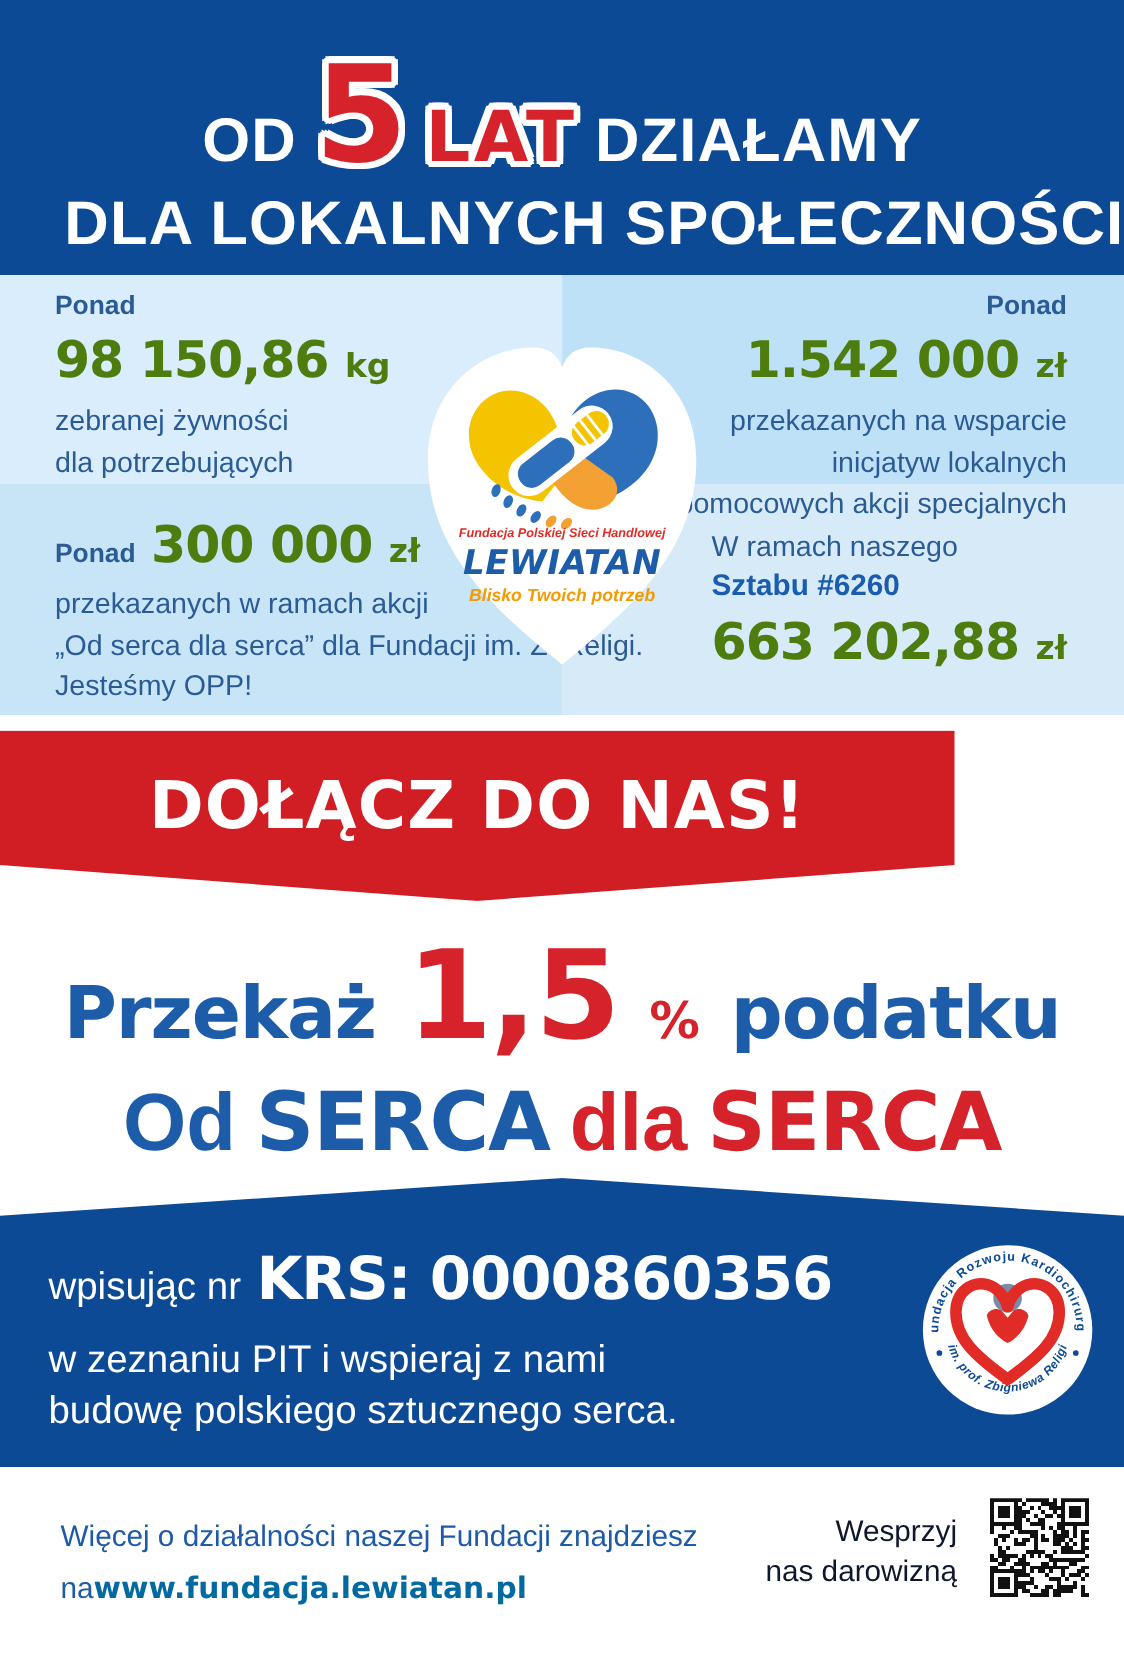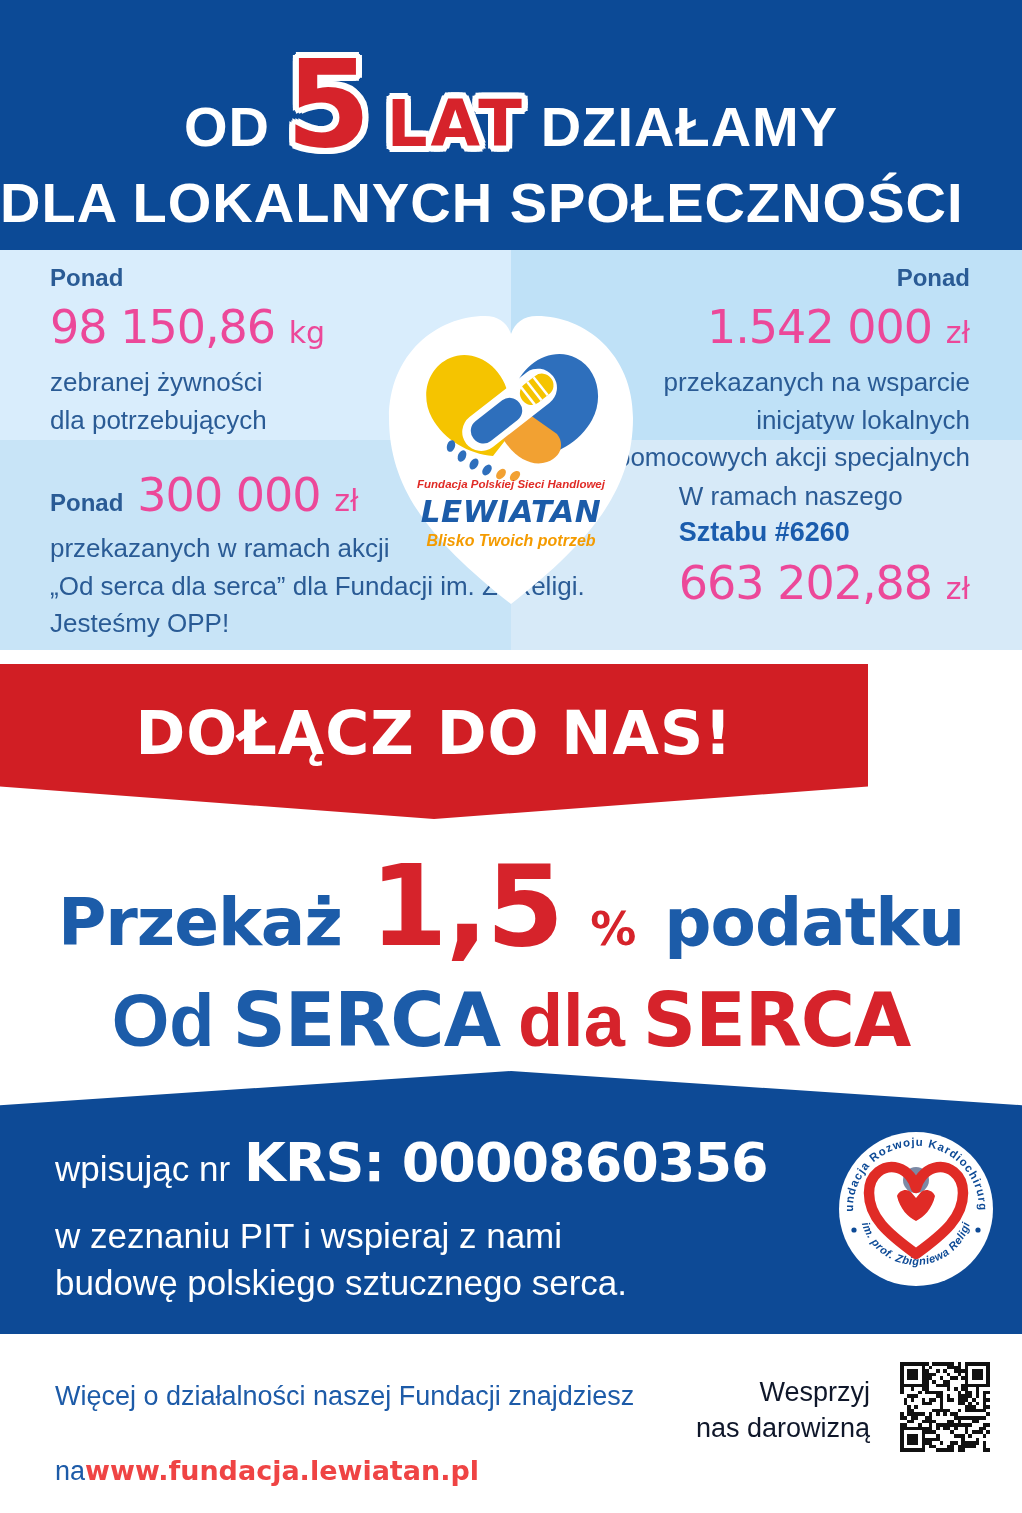--- a/index.html
+++ b/index.html
@@ -11,33 +11,33 @@
   .header-line1{display:flex;justify-content:center;align-items:baseline;gap:16px;
                 padding-top:56px;line-height:.8;white-space:nowrap;}
   .hl-word{font-family:"Liberation Sans",sans-serif;font-weight:bold;font-size:56px;color:#ffffff;letter-spacing:1px;}
   .hl-five{font-family:"DejaVu Sans",sans-serif;font-weight:bold;font-size:122px;color:#d6232b;}
   .hl-lat{font-family:"DejaVu Sans",sans-serif;font-weight:bold;font-size:64px;color:#d6232b;letter-spacing:3px;}
   .outline-white{text-shadow:
      6px 0 0 #fff,-6px 0 0 #fff,0 6px 0 #fff,0 -6px 0 #fff,
      4px 4px 0 #fff,-4px 4px 0 #fff,4px -4px 0 #fff,-4px -4px 0 #fff,
      6px 3px 0 #fff,-6px 3px 0 #fff,6px -3px 0 #fff,-6px -3px 0 #fff,
      3px 6px 0 #fff,-3px 6px 0 #fff,3px -6px 0 #fff,-3px -6px 0 #fff;}
-  .header-line2{margin-top:16px;text-align:left;font-weight:bold;font-size:56px;color:#ffffff;
+  .header-line2{margin-top:16px;text-align:right;font-weight:bold;font-size:56px;color:#ffffff;
                 letter-spacing:1px;white-space:nowrap;}
 
   
   .stats{position:absolute;left:0;top:250px;width:1022px;height:400px;}
   .quad{position:absolute;}
   .q-tl{left:0;top:0;width:511px;height:190px;background:#d9edfc;}
   .q-tr{left:511px;top:0;width:511px;height:190px;background:#bfe1f7;}
   .q-bl{left:0;top:190px;width:511px;height:210px;background:#c8e4f7;}
   .q-br{left:511px;top:190px;width:511px;height:210px;background:#d7eaf8;}
 
   .stat-label{font-size:24px;color:#2a5b95;font-weight:bold;}
-  .stat-number{font-family:"DejaVu Sans",sans-serif;font-weight:normal;font-size:46px;color:#ec4899;
+  .stat-number{font-family:"DejaVu Sans",sans-serif;font-weight:bold;font-size:46px;color:#4d7c0f;
                letter-spacing:-1px;white-space:nowrap;}
   .stat-unit{font-size:30px;letter-spacing:0;}
   .stat-desc{font-size:26px;color:#2a5b95;line-height:1.45;}
   .tl-block{position:absolute;left:50px;top:14px;}
   .tl-block .stat-number{margin-top:8px;}
   .tl-block .stat-desc{margin-top:10px;}
   .tr-block{position:absolute;right:52px;top:14px;text-align:right;}
   .tr-block .stat-number{margin-top:8px;}
   .tr-block .stat-desc{margin-top:10px;}
   .bl-block{position:absolute;left:50px;top:218px;}
@@ -66,33 +66,33 @@
   .tax-line2{display:flex;justify-content:center;align-items:baseline;gap:18px;line-height:1;
              margin-top:26px;white-space:nowrap;}
   .t2-light-blue{font-weight:bold;font-size:74px;color:#1c5ca9;}
   .t2-heavy-blue{font-family:"DejaVu Sans",sans-serif;font-weight:bold;font-size:74px;color:#1c5ca9;letter-spacing:-1px;}
   .t2-light-red{font-weight:bold;font-size:74px;color:#d6232b;}
   .t2-heavy-red{font-family:"DejaVu Sans",sans-serif;font-weight:bold;font-size:74px;color:#d6232b;letter-spacing:-1px;}
 
   
   .krs-banner{position:absolute;left:0;top:1071px;width:1022px;height:263px;background:#0d4a96;
               clip-path:polygon(0 13%,50% 0,100% 13%,100% 100%,0 100%);}
-  .krs-text{position:absolute;left:55px;top:60px;color:#ffffff;}
+  .krs-text{position:absolute;left:44px;top:60px;color:#ffffff;}
   .krs-line1{display:flex;align-items:baseline;gap:14px;white-space:nowrap;}
   .krs-prefix{font-size:35px;font-weight:normal;}
   .krs-number{font-family:"DejaVu Sans",sans-serif;font-weight:bold;font-size:54px;letter-spacing:-1px;}
   .krs-line2{margin-top:18px;font-size:35px;line-height:1.35;}
   .kardio-badge{position:absolute;left:837px;top:59px;width:158px;height:158px;}
 
   
   .footer{position:absolute;left:0;top:1334px;width:1022px;height:179px;background:#ffffff;}
   .footer-left{position:absolute;left:55px;top:48px;color:#1d5ba8;font-size:27px;line-height:1.1;}
   .footer-link-row{margin-top:18px;display:flex;align-items:baseline;gap:0;}
-  .footer-link{font-family:"DejaVu Sans",sans-serif;font-weight:bold;font-size:27px;color:#ef4444;
-               text-decoration:none;cursor:pointer;margin-top:26px;}
+  .footer-link{font-family:"DejaVu Sans",sans-serif;font-weight:bold;font-size:27px;color:#0369a1;
+               text-decoration:none;cursor:pointer;}
   .footer-donate{position:absolute;right:152px;top:40px;text-align:right;color:#0f172a;font-size:27px;line-height:1.35;}
   .qr{position:absolute;right:32px;top:28px;width:90px;height:90px;}
 </style>
 </head>
 <body>
 
 <div class="page">
 
   <div class="header">
     <div class="header-line1">

